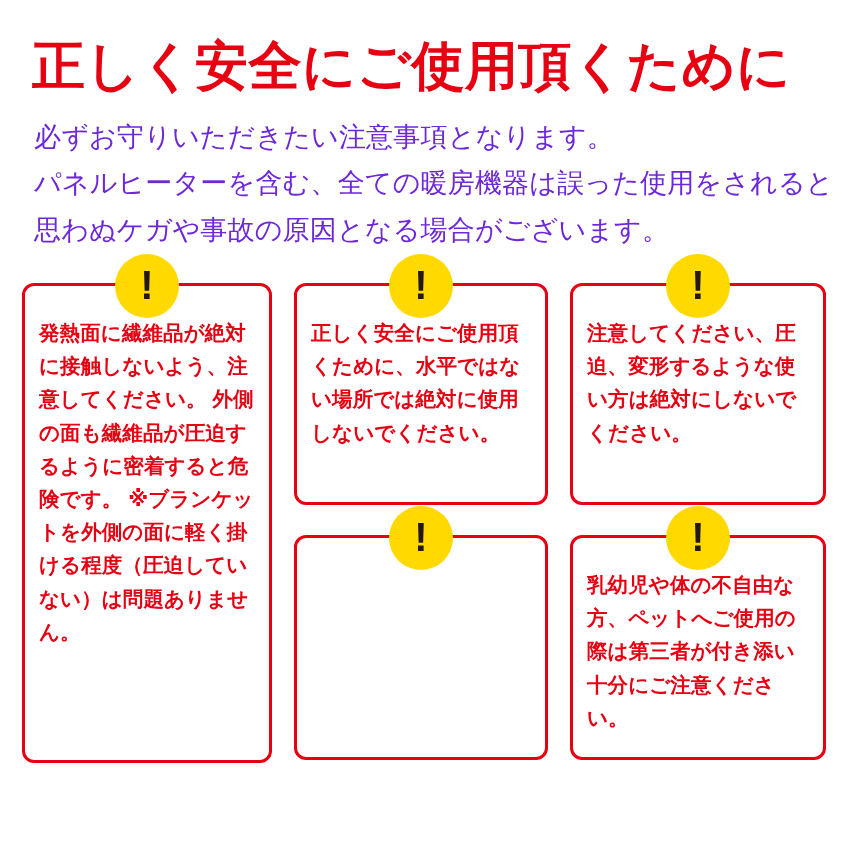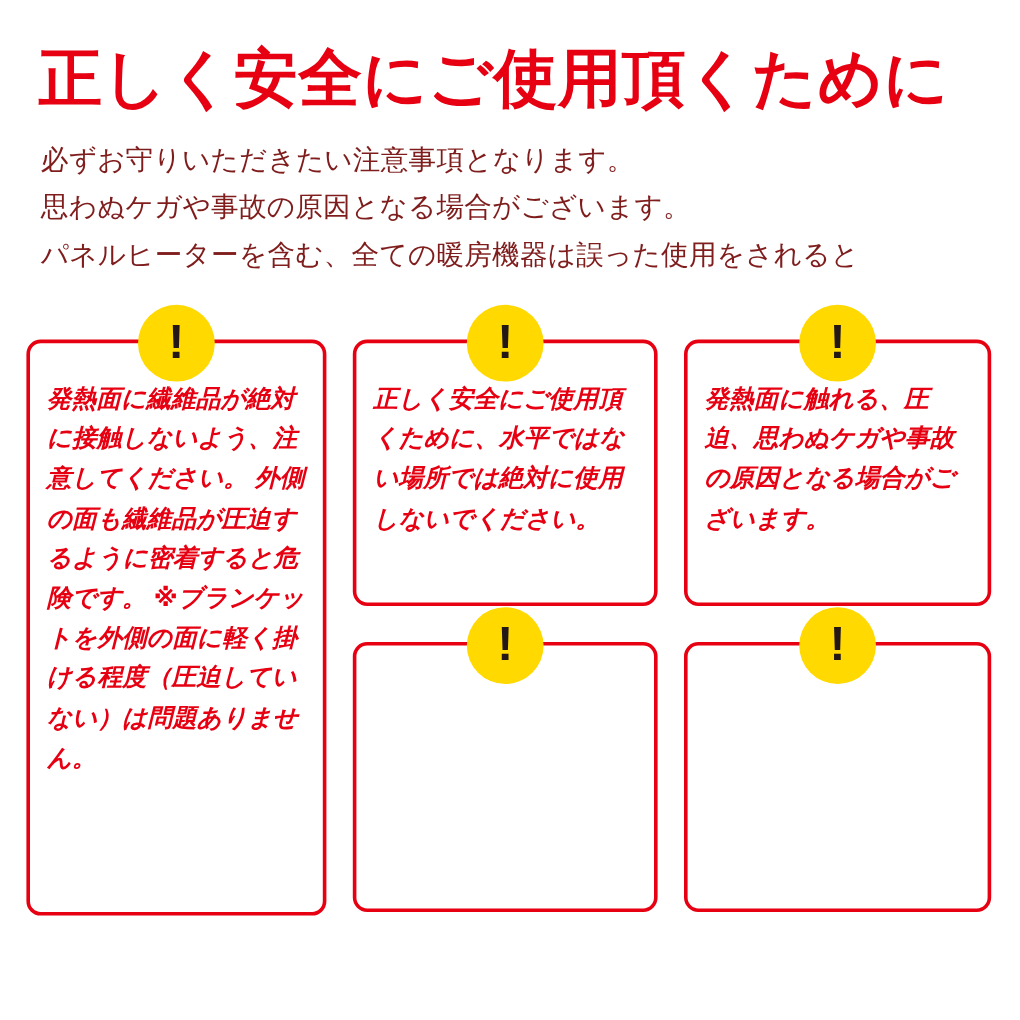--- a/index.html
+++ b/index.html
@@ -28,22 +28,22 @@
     font-size: 53px;
     font-weight: bold;
     letter-spacing: 0.5px;
     line-height: 1.05;
     margin: 8px 0 0 10px;
     white-space: nowrap;
   }
 
   .lead {
     margin: 20px 0 0 12px;
-    color: #7f1d1d;
-    font-size: 23px;
+    color: #6d28d9;
+    font-size: 27px;
     line-height: 1.72;
     letter-spacing: 0.2px;
   }
   .lead div { white-space: nowrap; }
 
   
   .grid {
     position: absolute;
     left: 22px;
     top: 283px;
@@ -65,21 +65,21 @@
     border: 3px solid #e60012;
     border-radius: 12px;
     box-sizing: border-box;
     padding: 30px 14px 14px 14px;
     color: #e60012;
     font-size: 20.5px;
     font-weight: bold;
     line-height: 1.62;
     letter-spacing: 0.1px;
   }
-  .card-text { display: block; font-style: italic; }
+  .card-text { display: block; }
 
   .bang {
     position: absolute;
     top: -32px;
     left: 50%;
     transform: translateX(-50%);
     width: 64px;
     height: 64px;
     border-radius: 50%;
     background: #ffd900;
@@ -97,22 +97,22 @@
 </style>
 </head>
 <body>
 
 <div class="page">
 
   <h1 class="headline">正しく安全にご使用頂くために</h1>
 
   <div class="lead">
     <div>必ずお守りいただきたい注意事項となります。</div>
+    <div>パネルヒーターを含む、全ての暖房機器は誤った使用をされると</div>
     <div>思わぬケガや事故の原因となる場合がございます。</div>
-    <div>パネルヒーターを含む、全ての暖房機器は誤った使用をされると</div>
   </div>
 
   <div class="grid">
 
     <div class="col col-1">
       <div class="card c-tall">
         <span class="bang">!</span>
         <span class="card-text">発熱面に繊維品が絶対に接触しないよう、注意してください。
 外側の面も繊維品が圧迫するように密着すると危険です。
 ※ブランケットを外側の面に軽く掛ける程度（圧迫していない）は問題ありません。</span>
@@ -125,21 +125,22 @@
         <span class="card-text">正しく安全にご使用頂くために、水平ではない場所では絶対に使用しないでください。</span>
       </div>
       <div class="card c-b">
         <span class="bang">!</span>
       </div>
     </div>
 
     <div class="col col-3">
       <div class="card c-a">
         <span class="bang">!</span>
-        <span class="card-text">発熱面に触れる、圧迫、思わぬケガや事故の原因となる場合がございます。</span>
+        <span class="card-text">注意してください、圧迫、変形するような使い方は絶対にしないでください。</span>
       </div>
       <div class="card c-b">
         <span class="bang">!</span>
+        <span class="card-text">乳幼児や体の不自由な方、ペットへご使用の際は第三者が付き添い十分にご注意ください。</span>
       </div>
     </div>
 
   </div>
 </div>
 
 </body></html>

